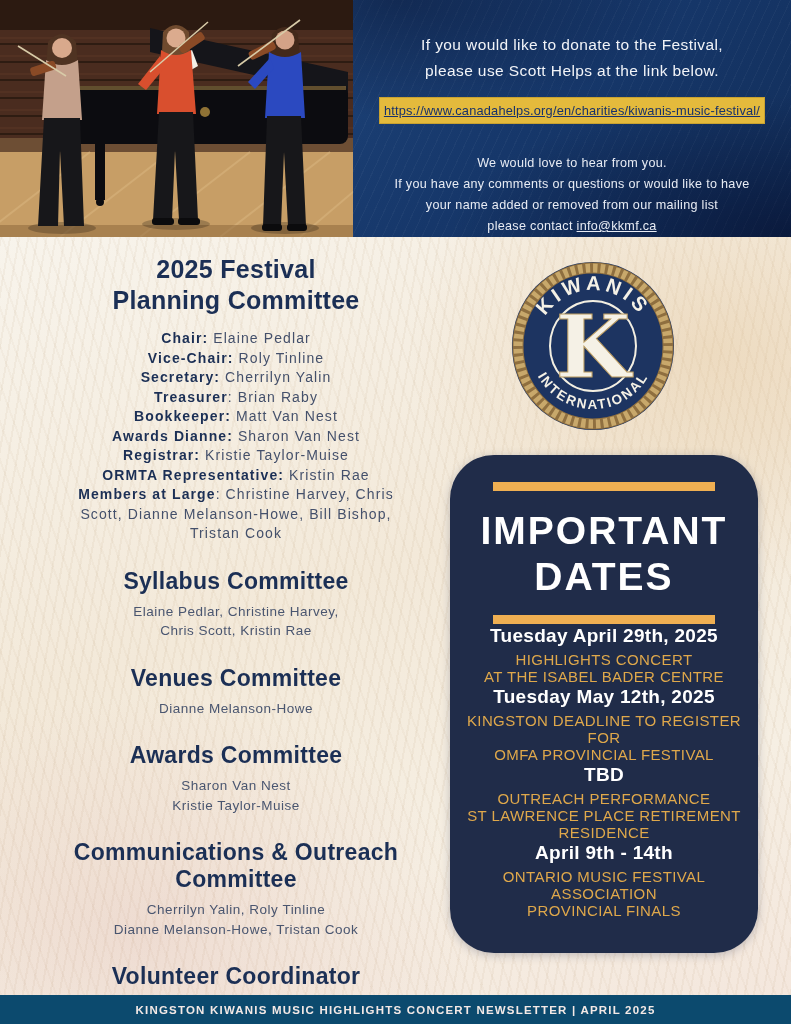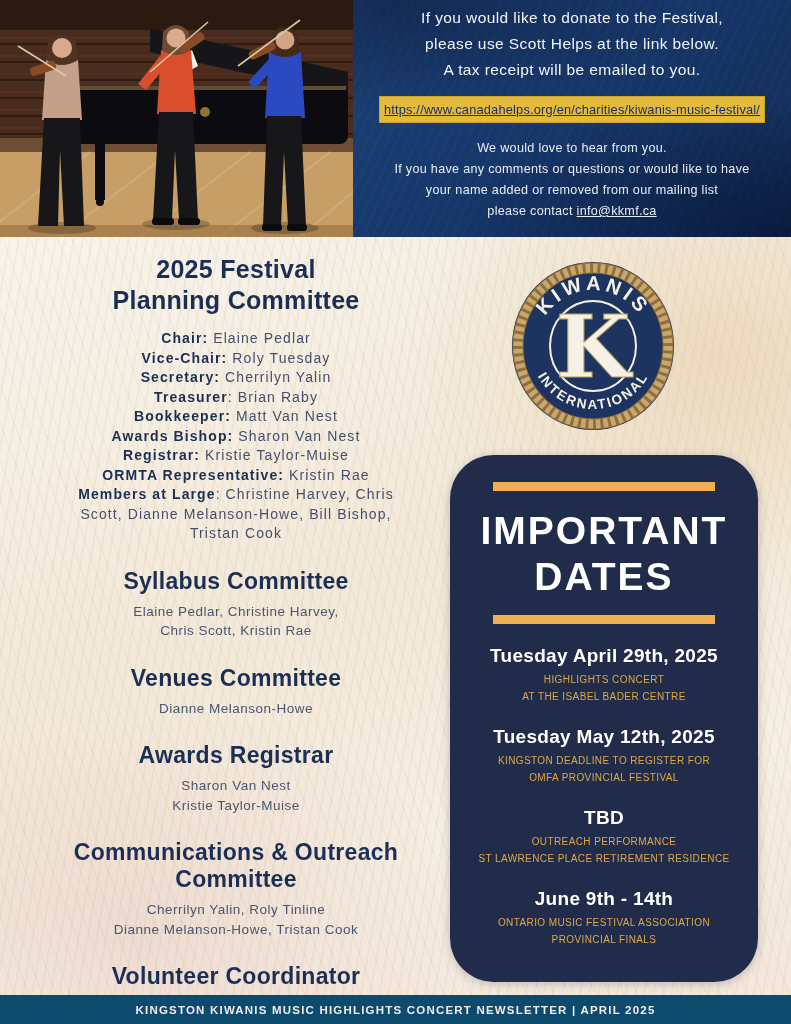--- a/index.html
+++ b/index.html
@@ -4,35 +4,35 @@
 <style>
   * { margin:0; padding:0; box-sizing:border-box; }
   html,body { width:791px; }
   body { font-family:"Liberation Sans", sans-serif; background:#fff; }
   .page { position:relative; width:791px; height:1024px; overflow:hidden; background:#f6f1e7; }
 
   
   .banner { display:flex; height:237px; }
   .photo-wrap { width:353px; height:237px; flex:none; background:#3a241a; }
   .banner-right {
-    flex:1; position:relative; text-align:center; color:#fff; padding-top:5px;
+    flex:1; position:relative; text-align:center; color:#fff; padding-top:32px;
     background:
       radial-gradient(120% 90% at 10% 0%, rgba(0,0,20,.35), transparent 55%),
       radial-gradient(130% 100% at 100% 100%, rgba(0,0,25,.45), transparent 60%),
       repeating-linear-gradient(115deg, rgba(255,255,255,.035) 0 1px, transparent 1px 9px),
       linear-gradient(135deg, #1d4277 0%, #16376a 45%, #122e59 100%);
   }
   .donate-line { display:block; font-size:15.5px; line-height:26px; letter-spacing:.4px; color:#f2f4f8; }
   .link-bar {
     margin:13px auto 0; width:386px; height:27px; background:#e4ba3c;
     display:flex; align-items:center; justify-content:center;
     box-shadow:0 0 0 1px rgba(120,90,10,.25) inset;
   }
   .link-bar a { font-size:12.8px; color:#17316b; letter-spacing:.2px; text-decoration:underline; cursor:pointer; }
-  .contact-block { margin-top:15px;text-align:center; }
+  .contact-block { margin-top:29px;text-align:center; }
   .contact-line { display:block; font-size:12.6px; line-height:21px; letter-spacing:.3px; color:#e8ecf4; }
   .contact-line a { color:#e8ecf4; text-decoration:underline; cursor:pointer; }
 
   
   .main {
     position:relative; height:758px;
     background:
       radial-gradient(60% 45% at 18% 92%, rgba(197,120,120,.16), transparent 70%),
       radial-gradient(55% 45% at 90% 15%, rgba(224,188,138,.35), transparent 70%),
       repeating-linear-gradient(100deg, rgba(165,128,82,.07) 0 2px, transparent 2px 9px),
@@ -56,23 +56,23 @@
 
   
   .dates-box {
     margin:24px 0 0 5px; width:308px; border-radius:44px; background:#202c49;
     padding:27px 16px 34px; text-align:center;
     box-shadow:0 2px 10px rgba(30,40,70,.25);
   }
   .gold-bar { width:222px; height:9px; margin:0 auto; background:#efaf52; }
   .dates-title { color:#fff; font-size:39px; font-weight:bold; line-height:46px; letter-spacing:2px; margin:17px 0 15px; }
   .dates-title span { display:block; }
-  .event { margin-top:20px; }
+  .event { }
   .event-date { color:#fff; font-size:19px; font-weight:bold; letter-spacing:.3px; line-height:24px; margin-bottom:3px; }
-  .event-line { display:block; color:#dfa84b; font-size:10px; line-height:17px; letter-spacing:.4px; }
+  .event-line { display:block; color:#dfa84b; font-size:15px; line-height:17px; letter-spacing:.4px; }
 
   
   .footer {
     position:absolute; left:0; bottom:0; width:791px; height:29px; background:#0c4a6e;
     display:flex; align-items:center; justify-content:center;
     color:#f4e9e6; font-size:11.5px; font-weight:bold; letter-spacing:1.2px;
   }
 </style>
 </head>
 <body>
@@ -161,21 +161,20 @@
           <rect x="262" y="224" width="20" height="7" rx="3" fill="#0b0b0d"></rect>
           <rect x="287" y="224" width="20" height="7" rx="3" fill="#0b0b0d"></rect>
         </g>
       </svg>
     </div>
 
     <div class="banner-right">
       <p>
         <span class="donate-line">If you would like to donate to the Festival,</span>
         <span class="donate-line">please use Scott Helps at the link below.</span>
-        <span class="donate-line">A tax receipt will be emailed to you.</span>
       </p>
       <div class="link-bar">
         <a href="#">https://www.canadahelps.org/en/charities/kiwanis-music-festival/</a>
       </div>
       <p class="contact-block">
         <span class="contact-line">We would love to hear from you.</span>
         <span class="contact-line">If you have any comments or questions or would like to have</span>
         <span class="contact-line">your name added or removed from our mailing list</span>
         <span class="contact-line"><span>please contact </span><a href="#">info@kkmf.ca</a></span>
       </p>
@@ -185,43 +184,43 @@
   <main class="main">
 
     <section class="left-col">
       <h1 class="pc-title">
         <span>2025 Festival</span><br>
         <span>Planning Committee</span>
       </h1>
 
       <div>
         <p class="role-line"><b>Chair:</b><span> Elaine Pedlar</span></p>
-        <p class="role-line"><b>Vice-Chair:</b><span> Roly Tuesday</span></p>
+        <p class="role-line"><b>Vice-Chair:</b><span> Roly Tinline</span></p>
         <p class="role-line"><b>Secretary:</b><span> Cherrilyn Yalin</span></p>
         <p class="role-line"><b>Treasurer</b><span>: Brian Raby</span></p>
         <p class="role-line"><b>Bookkeeper:</b><span> Matt Van Nest</span></p>
-        <p class="role-line"><b>Awards Bishop:</b><span> Sharon Van Nest</span></p>
+        <p class="role-line"><b>Awards Dianne:</b><span> Sharon Van Nest</span></p>
         <p class="role-line"><b>Registrar:</b><span> Kristie Taylor-Muise</span></p>
         <p class="role-line"><b>ORMTA Representative:</b><span> Kristin Rae</span></p>
         <p class="members-par"><b>Members at Large</b><span>: Christine Harvey, Chris Scott, Dianne Melanson-Howe, Bill Bishop, Tristan Cook</span></p>
       </div>
 
       <div>
         <h2 class="committee-h">Syllabus Committee</h2>
         <span class="names-line">Elaine Pedlar, Christine Harvey,</span>
         <span class="names-line">Chris Scott, Kristin Rae</span>
       </div>
 
       <div>
         <h2 class="committee-h">Venues Committee</h2>
         <span class="names-line">Dianne Melanson-Howe</span>
       </div>
 
       <div>
-        <h2 class="committee-h">Awards Registrar</h2>
+        <h2 class="committee-h">Awards Committee</h2>
         <span class="names-line">Sharon Van Nest</span>
         <span class="names-line">Kristie Taylor-Muise</span>
       </div>
 
       <div>
         <h2 class="committee-h">Communications &amp; Outreach Committee</h2>
         <span class="names-line">Cherrilyn Yalin,  Roly Tinline</span>
         <span class="names-line">Dianne Melanson-Howe, Tristan Cook</span>
       </div>
 
@@ -271,21 +270,21 @@
           <div class="event-date">Tuesday May 12th, 2025</div>
           <span class="event-line">KINGSTON DEADLINE TO REGISTER FOR</span>
           <span class="event-line">OMFA PROVINCIAL FESTIVAL</span>
         </div>
         <div class="event">
           <div class="event-date">TBD</div>
           <span class="event-line">OUTREACH PERFORMANCE</span>
           <span class="event-line">ST LAWRENCE PLACE RETIREMENT RESIDENCE</span>
         </div>
         <div class="event">
-          <div class="event-date">June 9th - 14th</div>
+          <div class="event-date">April 9th - 14th</div>
           <span class="event-line">ONTARIO MUSIC FESTIVAL ASSOCIATION</span>
           <span class="event-line">PROVINCIAL FINALS</span>
         </div>
       </div>
     </aside>
   </main>
 
   <footer class="footer">
     <span>KINGSTON KIWANIS MUSIC HIGHLIGHTS CONCERT NEWSLETTER | APRIL 2025</span>
   </footer>

